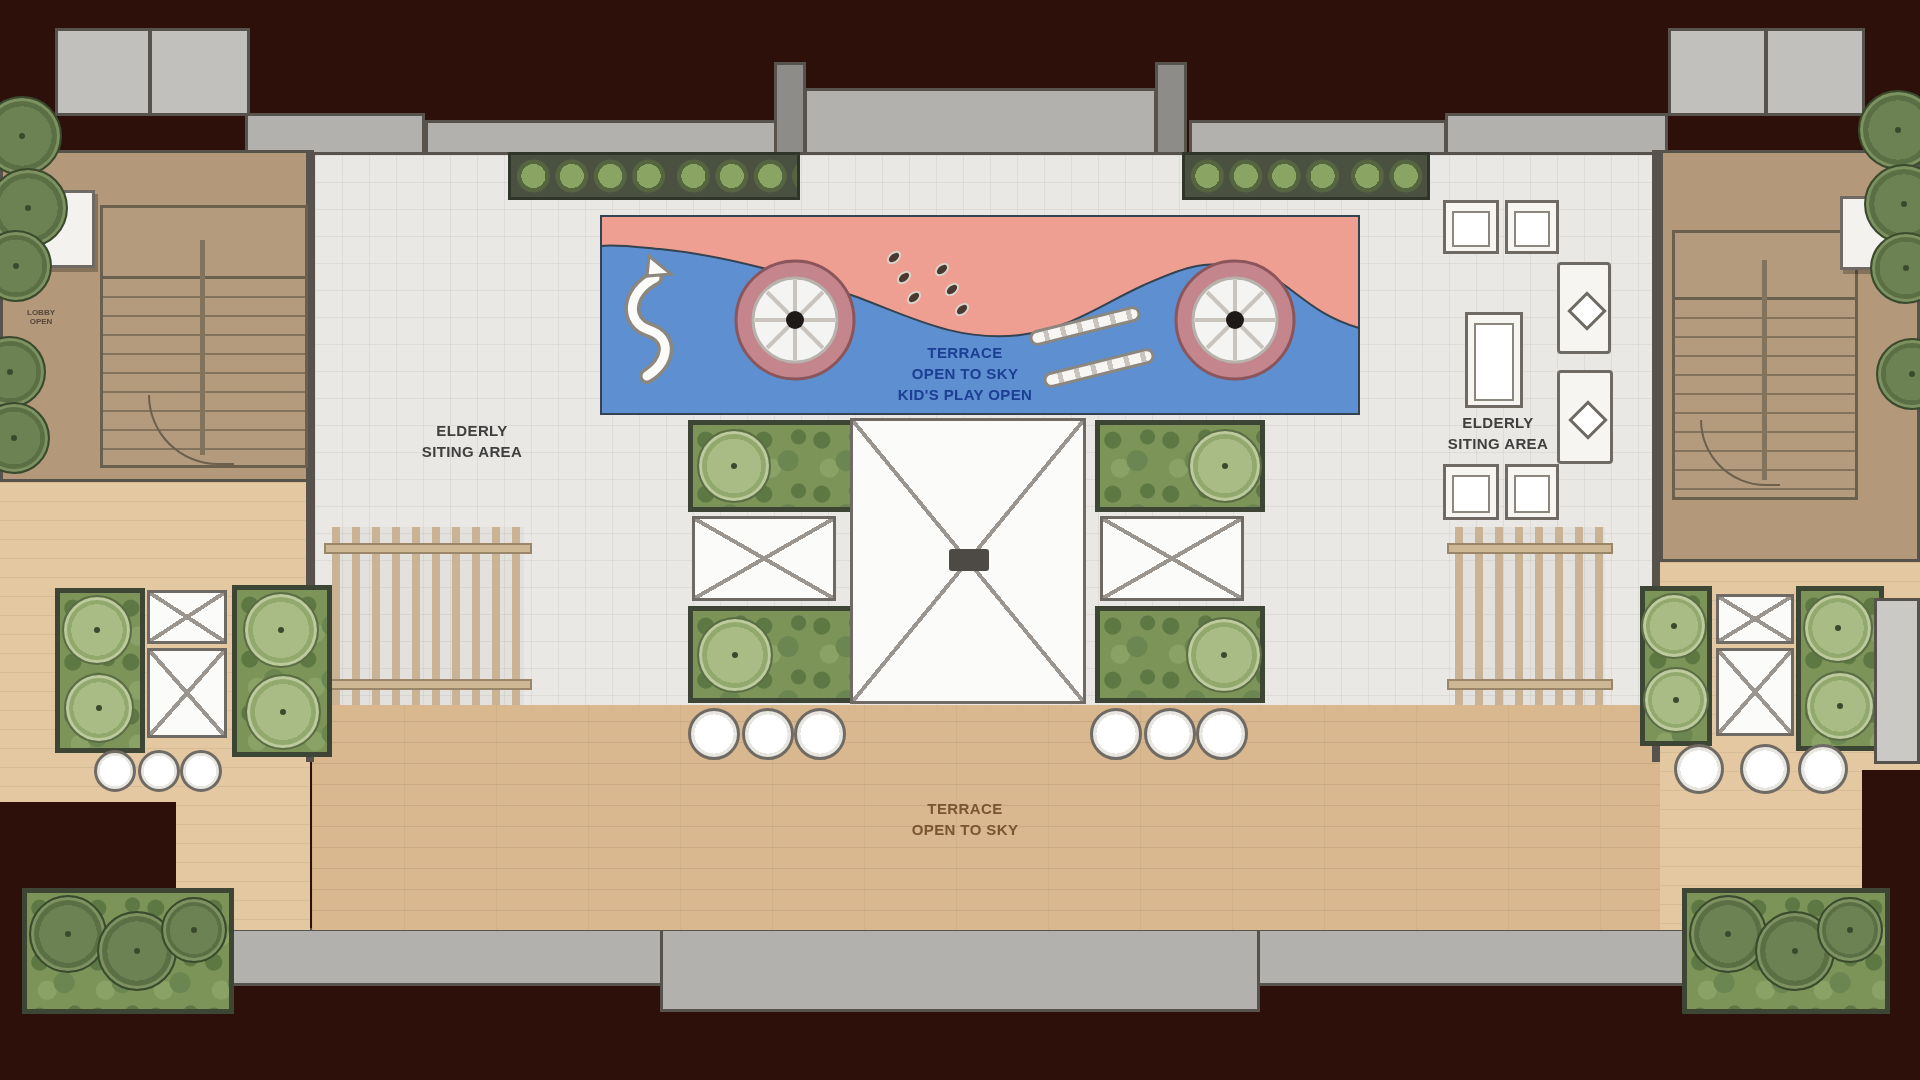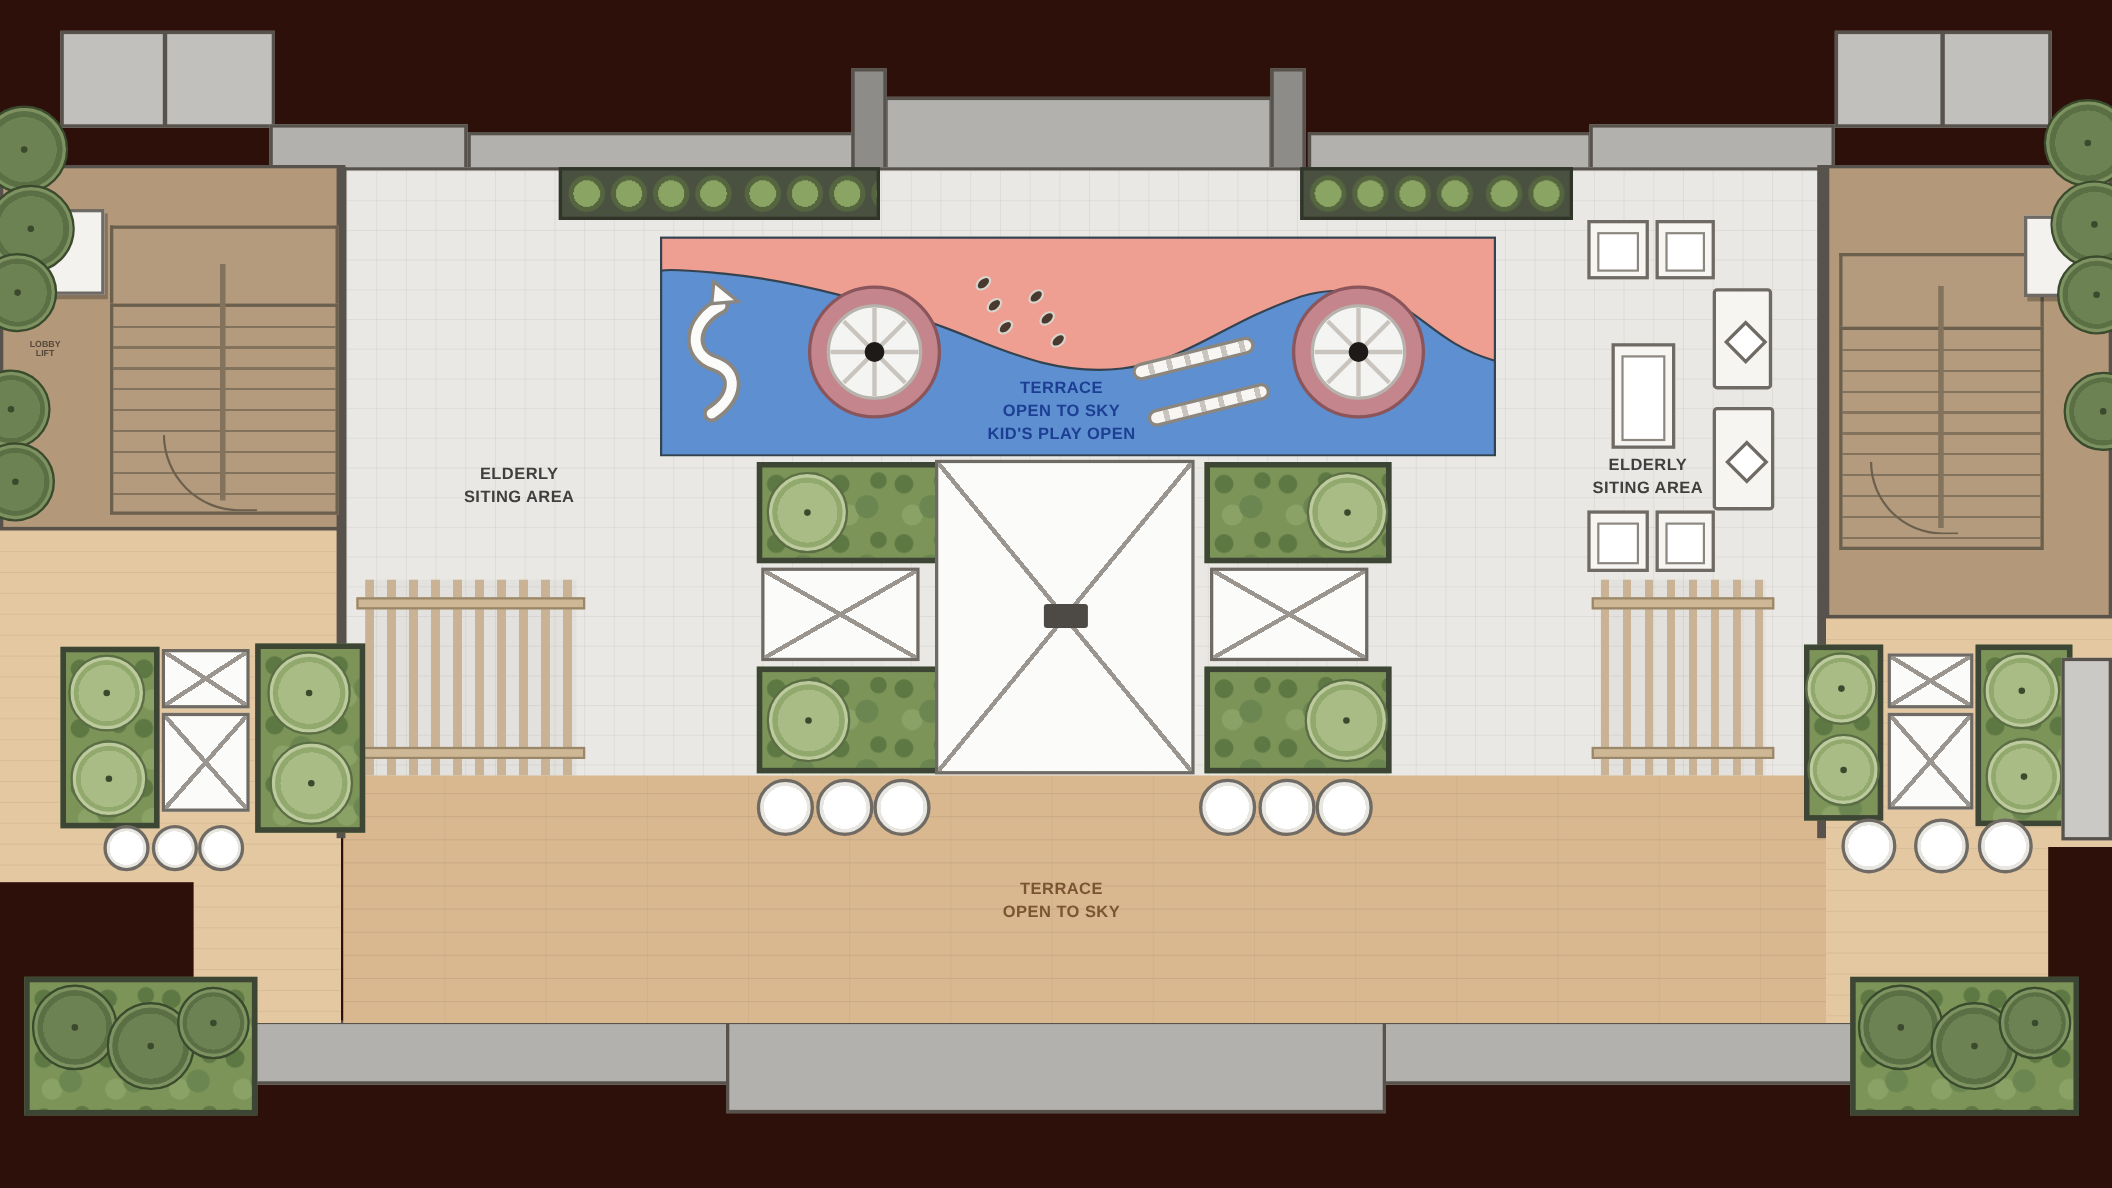--- a/index.html
+++ b/index.html
@@ -214,21 +214,21 @@
     <span>OPEN TO SKY</span>
   </div>
 
   <div class="a landing" style="left:100px;top:205px;width:208px;height:74px;"></div>
   <div class="a stairs" style="left:100px;top:276px;width:208px;height:192px;"></div>
   <div class="a divider" style="left:200px;top:240px;width:5px;height:215px;"></div>
   <div class="a doorarc" style="left:148px;top:395px;width:86px;height:70px;"></div>
   <div class="a whitetable" style="left:25px;top:190px;width:70px;height:78px;"></div>
   <div class="a lbl lbl-tiny" style="left:8px;top:308px;width:66px;">
     <span>LOBBY</span>
-    <span>LIFT</span>
+    <span>OPEN</span>
   </div>
 
   <div class="a planter" style="left:55px;top:588px;width:90px;height:165px;">
     <div class="a tree" style="left:2px;top:2px;width:70px;height:70px;"></div>
     <div class="a tree" style="left:4px;top:80px;width:70px;height:70px;"></div>
   </div>
   <div class="a xpat" style="left:147px;top:590px;width:80px;height:54px;"></div>
   <div class="a xpat" style="left:147px;top:648px;width:80px;height:90px;"></div>
   <div class="a planter" style="left:232px;top:585px;width:100px;height:172px;">
     <div class="a tree" style="left:6px;top:2px;width:76px;height:76px;"></div>

